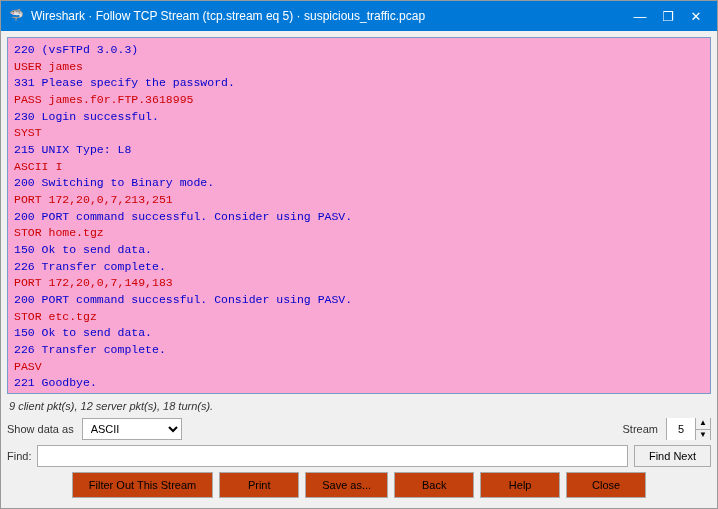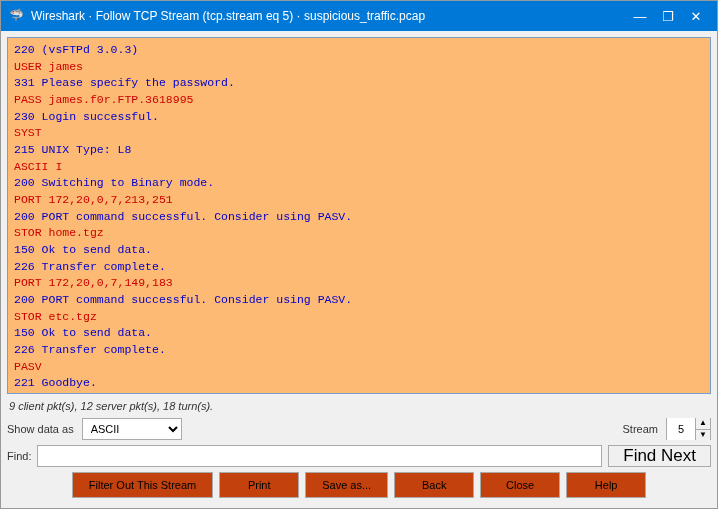--- a/index.html
+++ b/index.html
@@ -70,21 +70,21 @@
       flex: 1;
       display: flex;
       flex-direction: column;
       padding: 6px;
       gap: 5px;
       overflow: hidden;
     }
 
     .stream-display {
       flex: 1;
-      background: #fdba74;
+      background: #f9a8d4;
       border: 1px solid #7a9cc9;
       padding: 4px 6px;
       overflow-y: auto;
       font-family: 'Courier New', monospace;
       font-size: 11.5px;
       line-height: 1.45;
     }
 
     .line-blue { color: #0000cc; }
     .line-red { color: #cc0000; }
@@ -192,21 +192,21 @@
       padding: 1px 4px;
       font-size: 11px;
       outline: none;
     }
 
     .find-next-btn {
       height: 22px;
       padding: 0 14px;
       background: #f0f0f0;
       border: 1px solid #aaa;
-      font-size: 17px;
+      font-size: 11px;
       cursor: pointer;
       white-space: nowrap;
     }
 
     .buttons-row {
       display: flex;
       align-items: center;
       justify-content: center;
       gap: 6px;
       flex-shrink: 0;
@@ -294,18 +294,18 @@
       <span class="find-label">Find:</span>
       <input type="text" class="find-input" style="">
       <button class="find-next-btn">Find Next</button>
     </div>
 
     <div class="buttons-row">
       <button class="action-btn">Filter Out This Stream</button>
       <button class="action-btn">Print</button>
       <button class="action-btn">Save as...</button>
       <button class="action-btn">Back</button>
+      <button class="action-btn">Help</button>
       <button class="action-btn">Close</button>
-      <button class="action-btn">Help</button>
     </div>
 
   </div>
 </div>
 
 </body></html>

